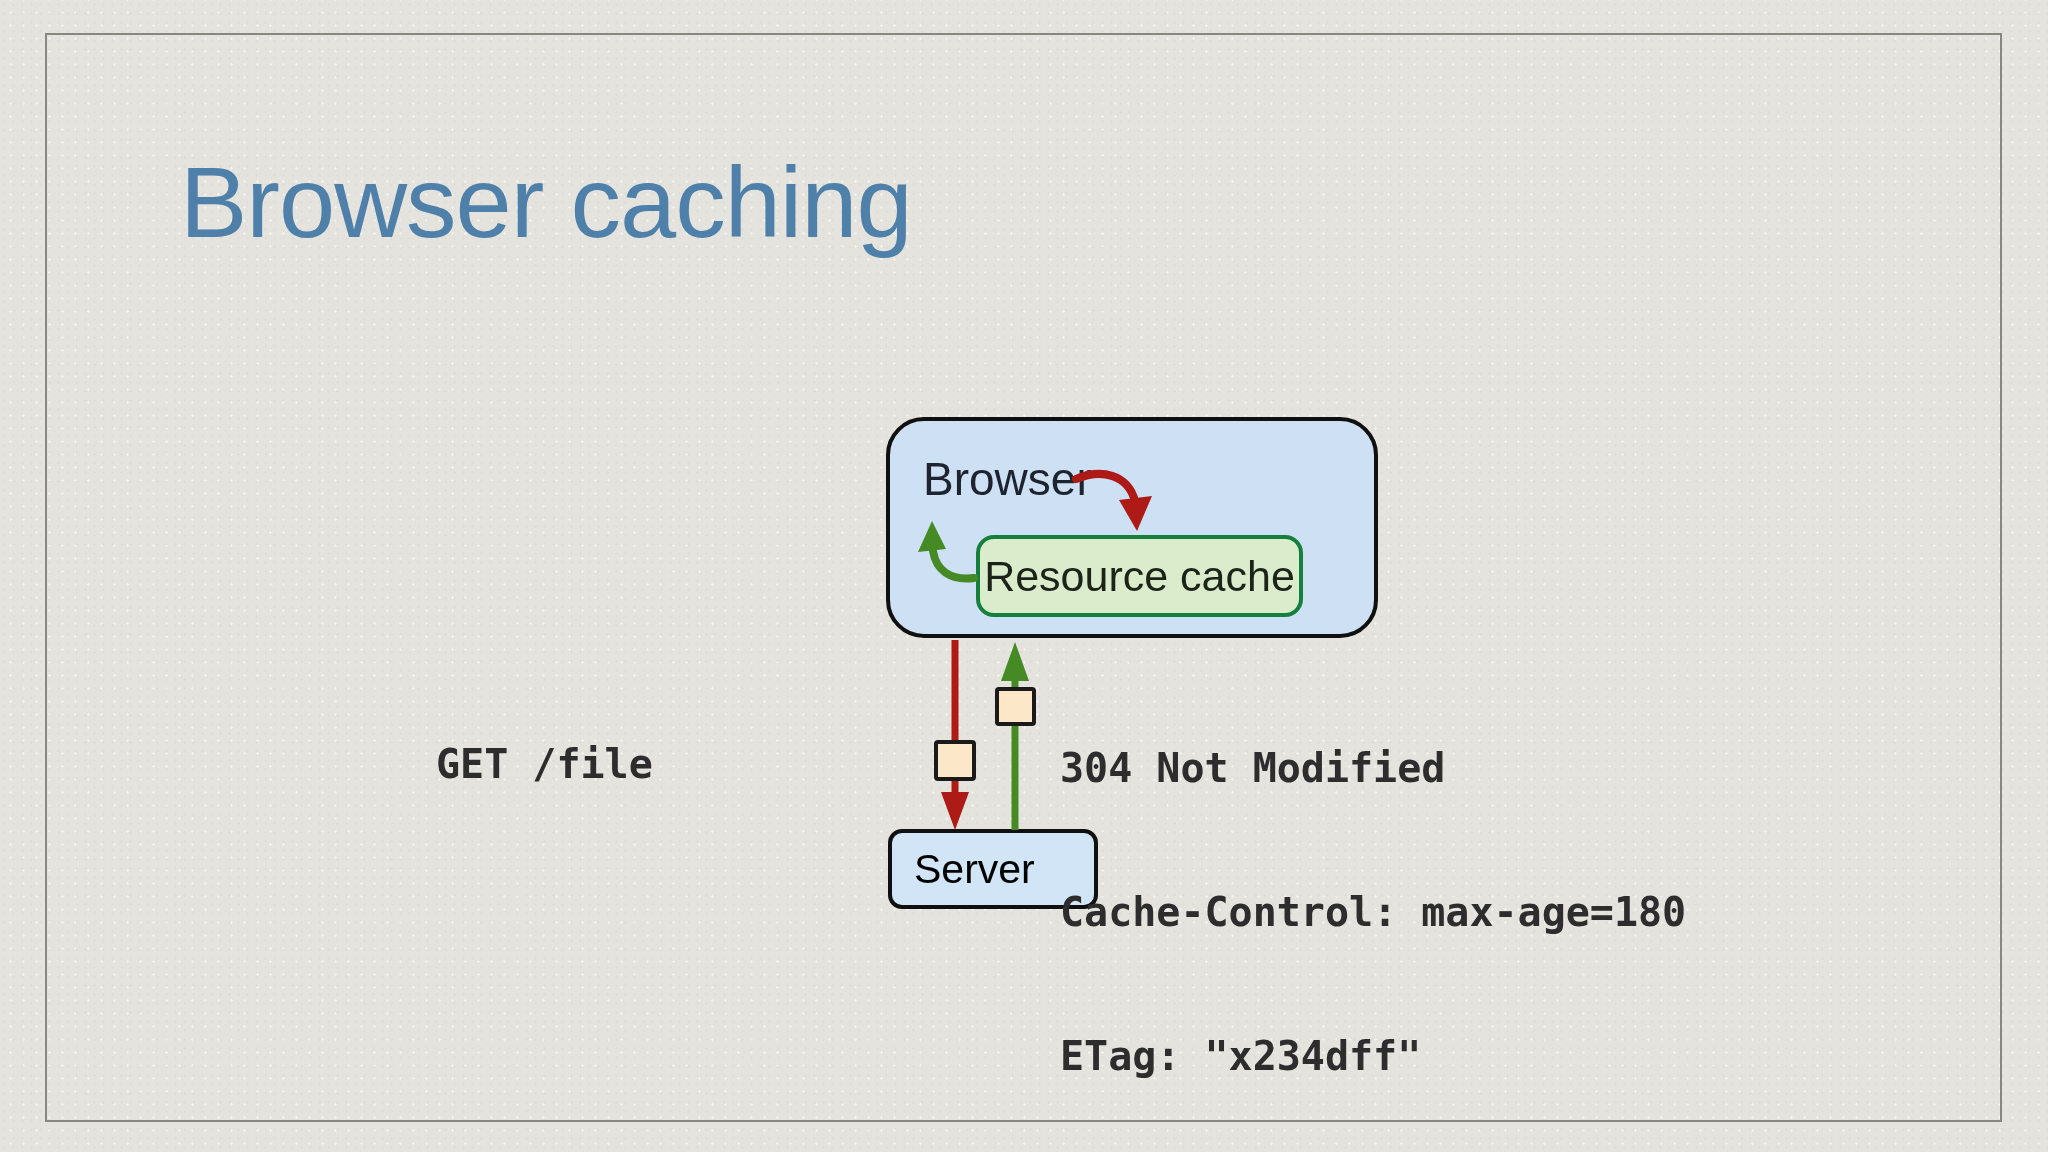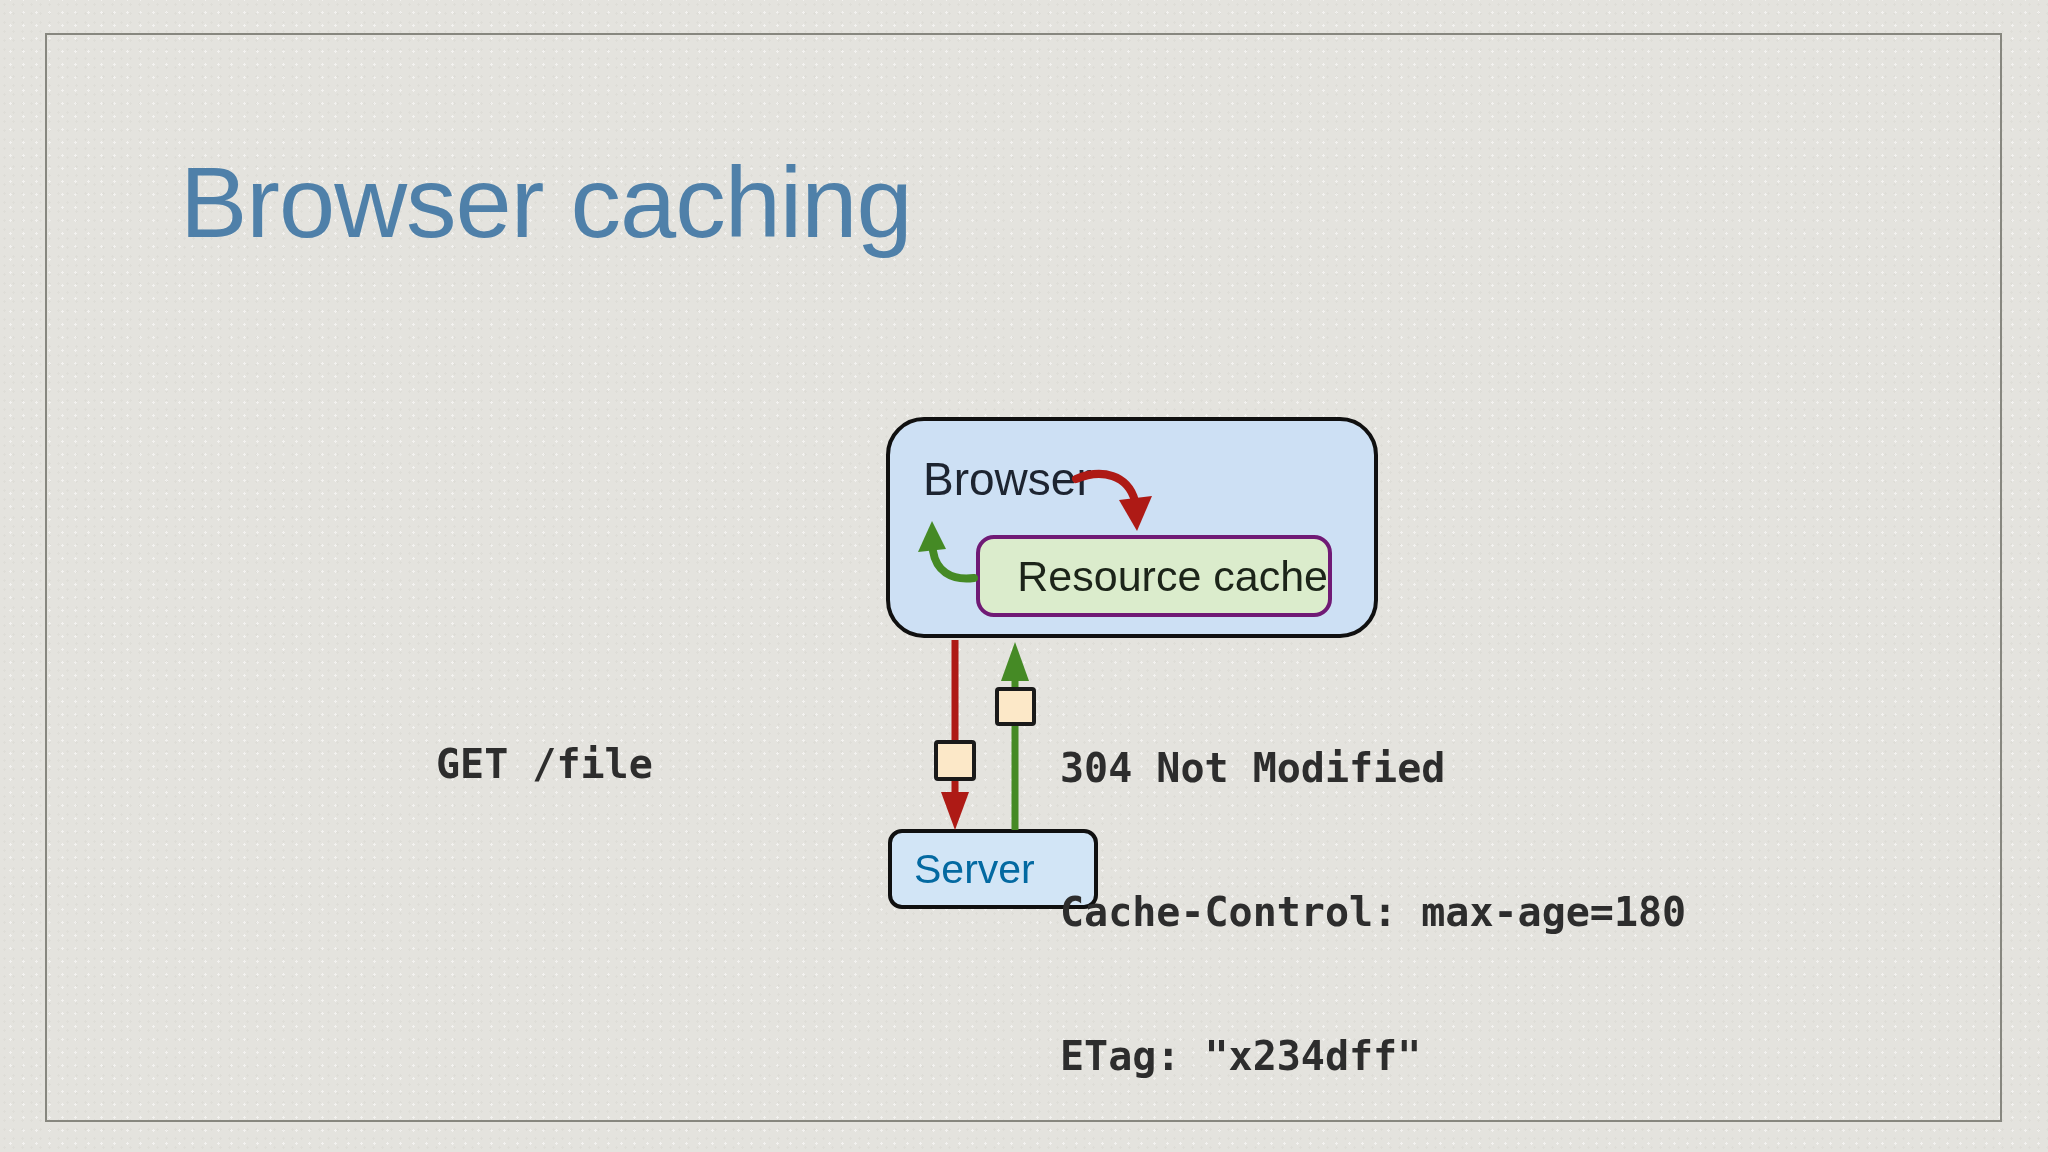--- a/index.html
+++ b/index.html
@@ -29,31 +29,31 @@
   .box{position:absolute;box-sizing:border-box;border:4px solid #101010;}
   .browser-box{
     left:886px;top:417px;width:492px;height:221px;
     background:#cde0f4;border-radius:38px;
   }
   .browser-label{
     position:absolute;left:33px;top:33px;
     font-size:46px;color:#1d2430;line-height:1.1;
   }
   .resource-box{
-    position:absolute;left:86px;top:114px;width:356px;height:82px;
-    box-sizing:border-box;border:4px solid #701a75;border-radius:18px;
-    background:#dbeccc;display:flex;align-items:center;justify-content:flex-end;
+    position:absolute;left:86px;top:114px;width:327px;height:82px;
+    box-sizing:border-box;border:4px solid #15803d;border-radius:18px;
+    background:#dbeccc;display:flex;align-items:center;justify-content:center;
   }
   .resource-label{font-size:43px;color:#1c2419;line-height:1;}
   .server-box{
     left:888px;top:829px;width:210px;height:80px;
     background:#d2e5f6;border-radius:14px;
     display:flex;align-items:center;
   }
-  .server-label{font-size:41px;color:#0369a1;padding-left:22px;line-height:1;}
+  .server-label{font-size:41px;color:#000000;padding-left:22px;line-height:1;}
   
   .mono{
     position:absolute;
     font-family:"DejaVu Sans Mono",monospace;
     font-weight:bold;font-size:40px;line-height:48px;
     color:#2d2d2d;white-space:pre;
   }
   .request-text{left:436px;top:644px;}
   .response-text{left:1060px;top:648px;}
   .arrow-layer{position:absolute;left:0;top:0;pointer-events:none;}

